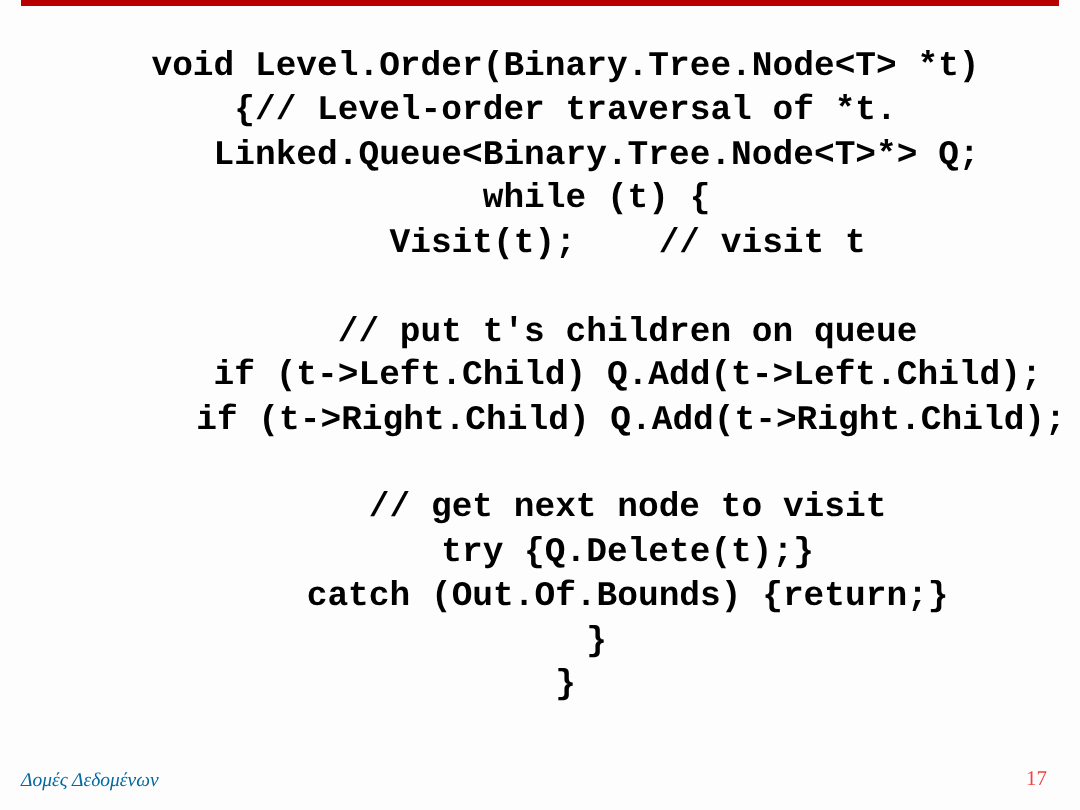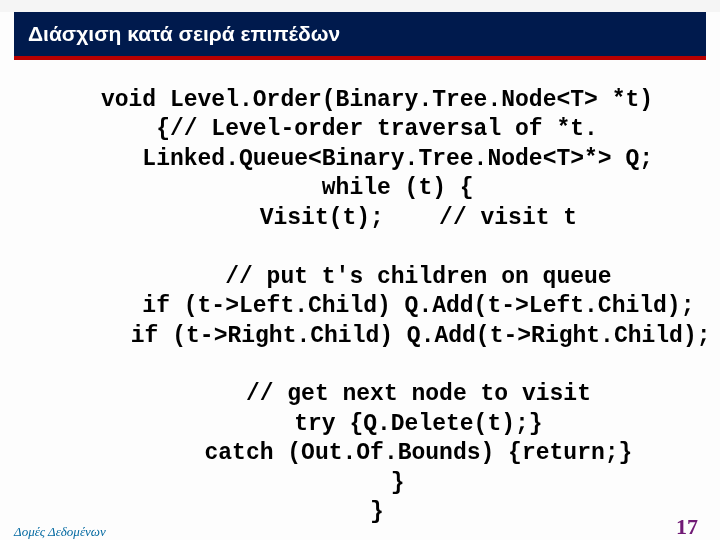--- a/index.html
+++ b/index.html
@@ -46,31 +46,29 @@
     bottom: 12px;
     font-size: 13px;
     font-style: italic;
     color: #0369a1;
     font-family: "Times New Roman", serif;
   }
   .footer-right {
     position: absolute;
     right: 22px;
     bottom: 12px;
-    font-size: 22px;
-    color: #701a75;
+    font-size: 14px;
+    color: #ef4444;
     font-family: "Times New Roman", serif;
-    font-weight: bold;
   }
 </style>
 </head>
 <body>
 
 <div class="slide">
-  <div class="title-bar">Διάσχιση κατά σειρά επιπέδων</div>
   <div class="underline"></div>
   <div class="content">void Level.Order(Binary.Tree.Node&lt;T&gt; *t)
 {// Level-order traversal of *t.
    Linked.Queue&lt;Binary.Tree.Node&lt;T&gt;*&gt; Q;
    while (t) {
       Visit(t);    // visit t
 
       // put t's children on queue
       if (t-&gt;Left.Child) Q.Add(t-&gt;Left.Child);
       if (t-&gt;Right.Child) Q.Add(t-&gt;Right.Child);

